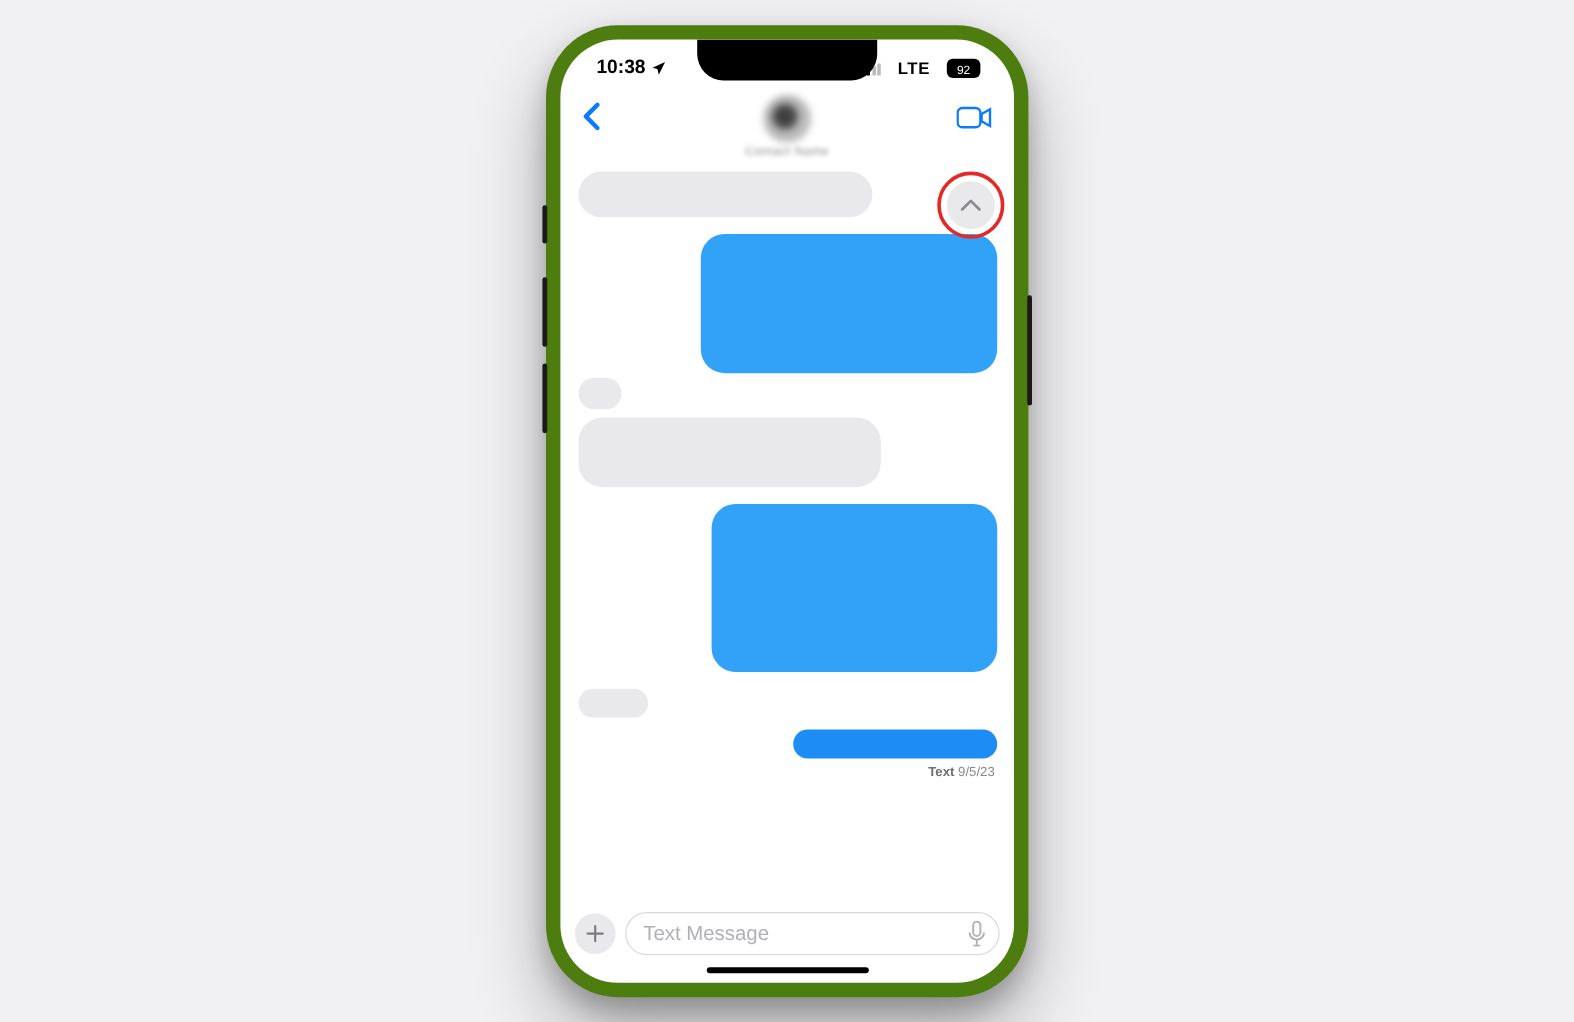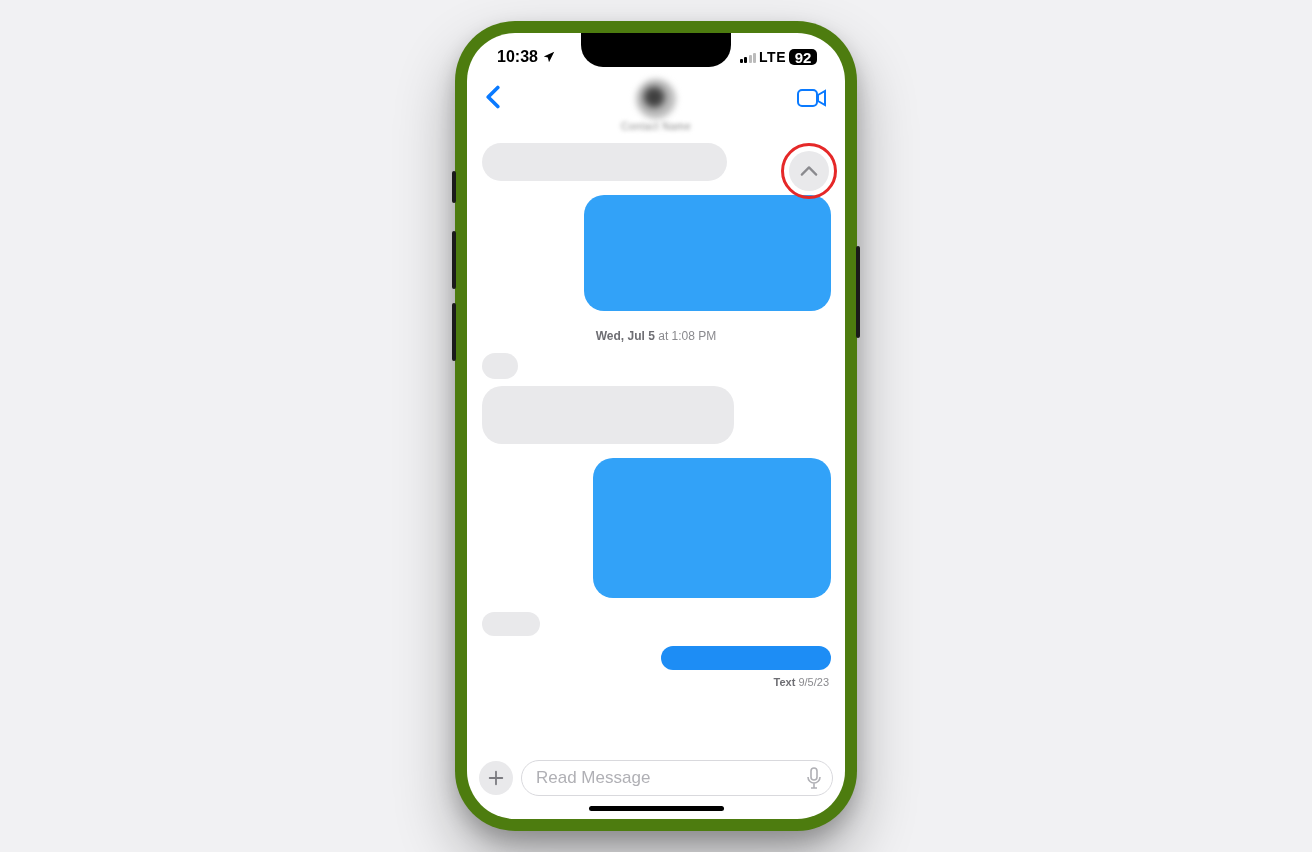--- a/index.html
+++ b/index.html
@@ -59,39 +59,39 @@
     .status-bar {
       height: 48px;
       display: flex;
       align-items: center;
       justify-content: space-between;
       padding: 0 28px 0 30px;
       font-weight: 600;
       font-size: 16px;
     }
     .status-left { display: flex; align-items: center; gap: 4px; }
-    .status-right { display: flex; align-items: center; gap: 3px; }
+    .status-right { display: flex; align-items: center; gap: 14px; }
     .signal-bars { display: flex; align-items: flex-end; gap: 1.5px; height: 12px; }
     .signal-bars span { width: 3px; background: #000; border-radius: 1px; }
     .signal-bars span:nth-child(1) { height: 4px; }
     .signal-bars span:nth-child(2) { height: 6px; }
     .signal-bars span:nth-child(3) { height: 8px; background:#bbb; }
     .signal-bars span:nth-child(4) { height: 10px; background:#bbb; }
     .lte { font-size: 14px; font-weight: 600; letter-spacing: 0.5px; }
     .battery-pill {
       width: 28px;
       height: 16px;
       background: #000;
       border-radius: 5px;
       display: flex;
-      align-items: flex-start;
+      align-items: flex-end;
       justify-content: center;
       color: #fff;
-      font-size: 15px;
-      font-weight: 700;
+      font-size: 10px;
+      font-weight: 400;
     }
     .nav-header {
       height: 56px;
       display: flex;
       align-items: flex-start;
       justify-content: space-between;
       padding: 0 18px;
       position: relative;
     }
     .back-chevron {
@@ -281,42 +281,39 @@
 
     <div class="scroll-up-btn">
       <svg width="18" height="12" viewBox="0 0 20 12" fill="none" stroke="#8a8a8e" stroke-width="2.5" stroke-linecap="round" stroke-linejoin="round">
           <polyline points="2 10 10 2 18 10"></polyline>
         </svg>
     </div>
 
     <div class="messages">
       <div class="bubble incoming b1"></div>
       <div class="bubble outgoing b2"></div>
-      <div class="timestamp">
-        <span class="bold">Wed, Jul 5</span><span> at 1:08 PM</span>
-      </div>
       <div class="bubble incoming b3"></div>
       <div class="bubble incoming b4"></div>
       <div class="bubble outgoing b5"></div>
       <div class="bubble incoming b6"></div>
       <div class="bubble outgoing2 b7"></div>
       <div class="read-receipt">
         <span class="bold">Text</span><span> 9/5/23</span>
       </div>
     </div>
 
     <div class="input-row">
       <div class="plus-btn">
         <svg width="18" height="18" viewBox="0 0 20 20" stroke="#7b7b80" stroke-width="2" stroke-linecap="round">
             <line x1="10" y1="3" x2="10" y2="17"></line>
             <line x1="3" y1="10" x2="17" y2="10"></line>
           </svg>
       </div>
       <div class="text-field">
-        <span class="placeholder">Read Message</span>
+        <span class="placeholder">Text Message</span>
         <svg class="mic" width="16" height="22" viewBox="0 0 16 22" fill="none" stroke="#b0b0b5" stroke-width="1.6">
             <rect x="5" y="1" width="6" height="12" rx="3"></rect>
             <path d="M2 10a6 6 0 0 0 12 0M8 16v5M5 21h6"></path>
           </svg>
       </div>
     </div>
 
     <div class="home-indicator"></div>
   </div>
 </div>

